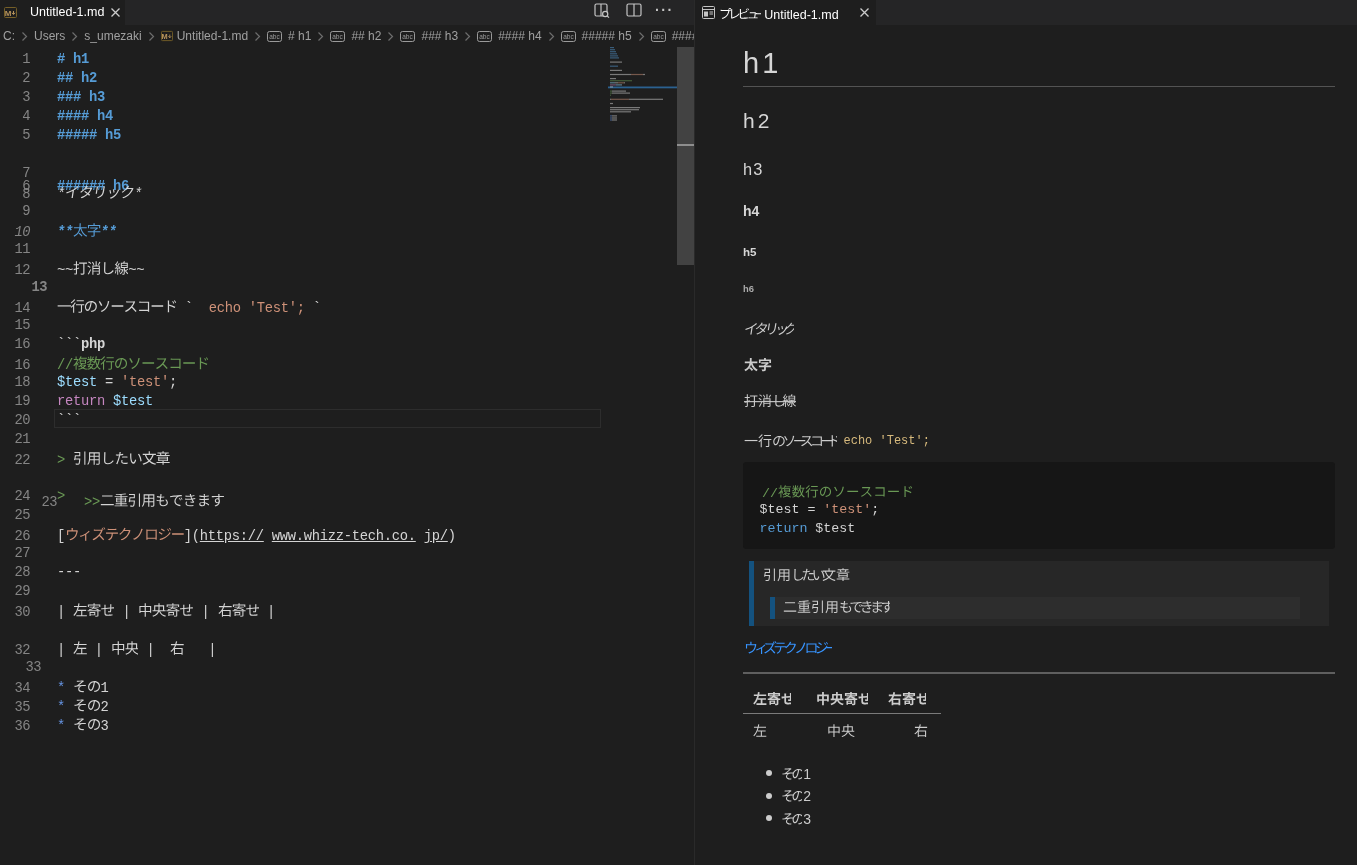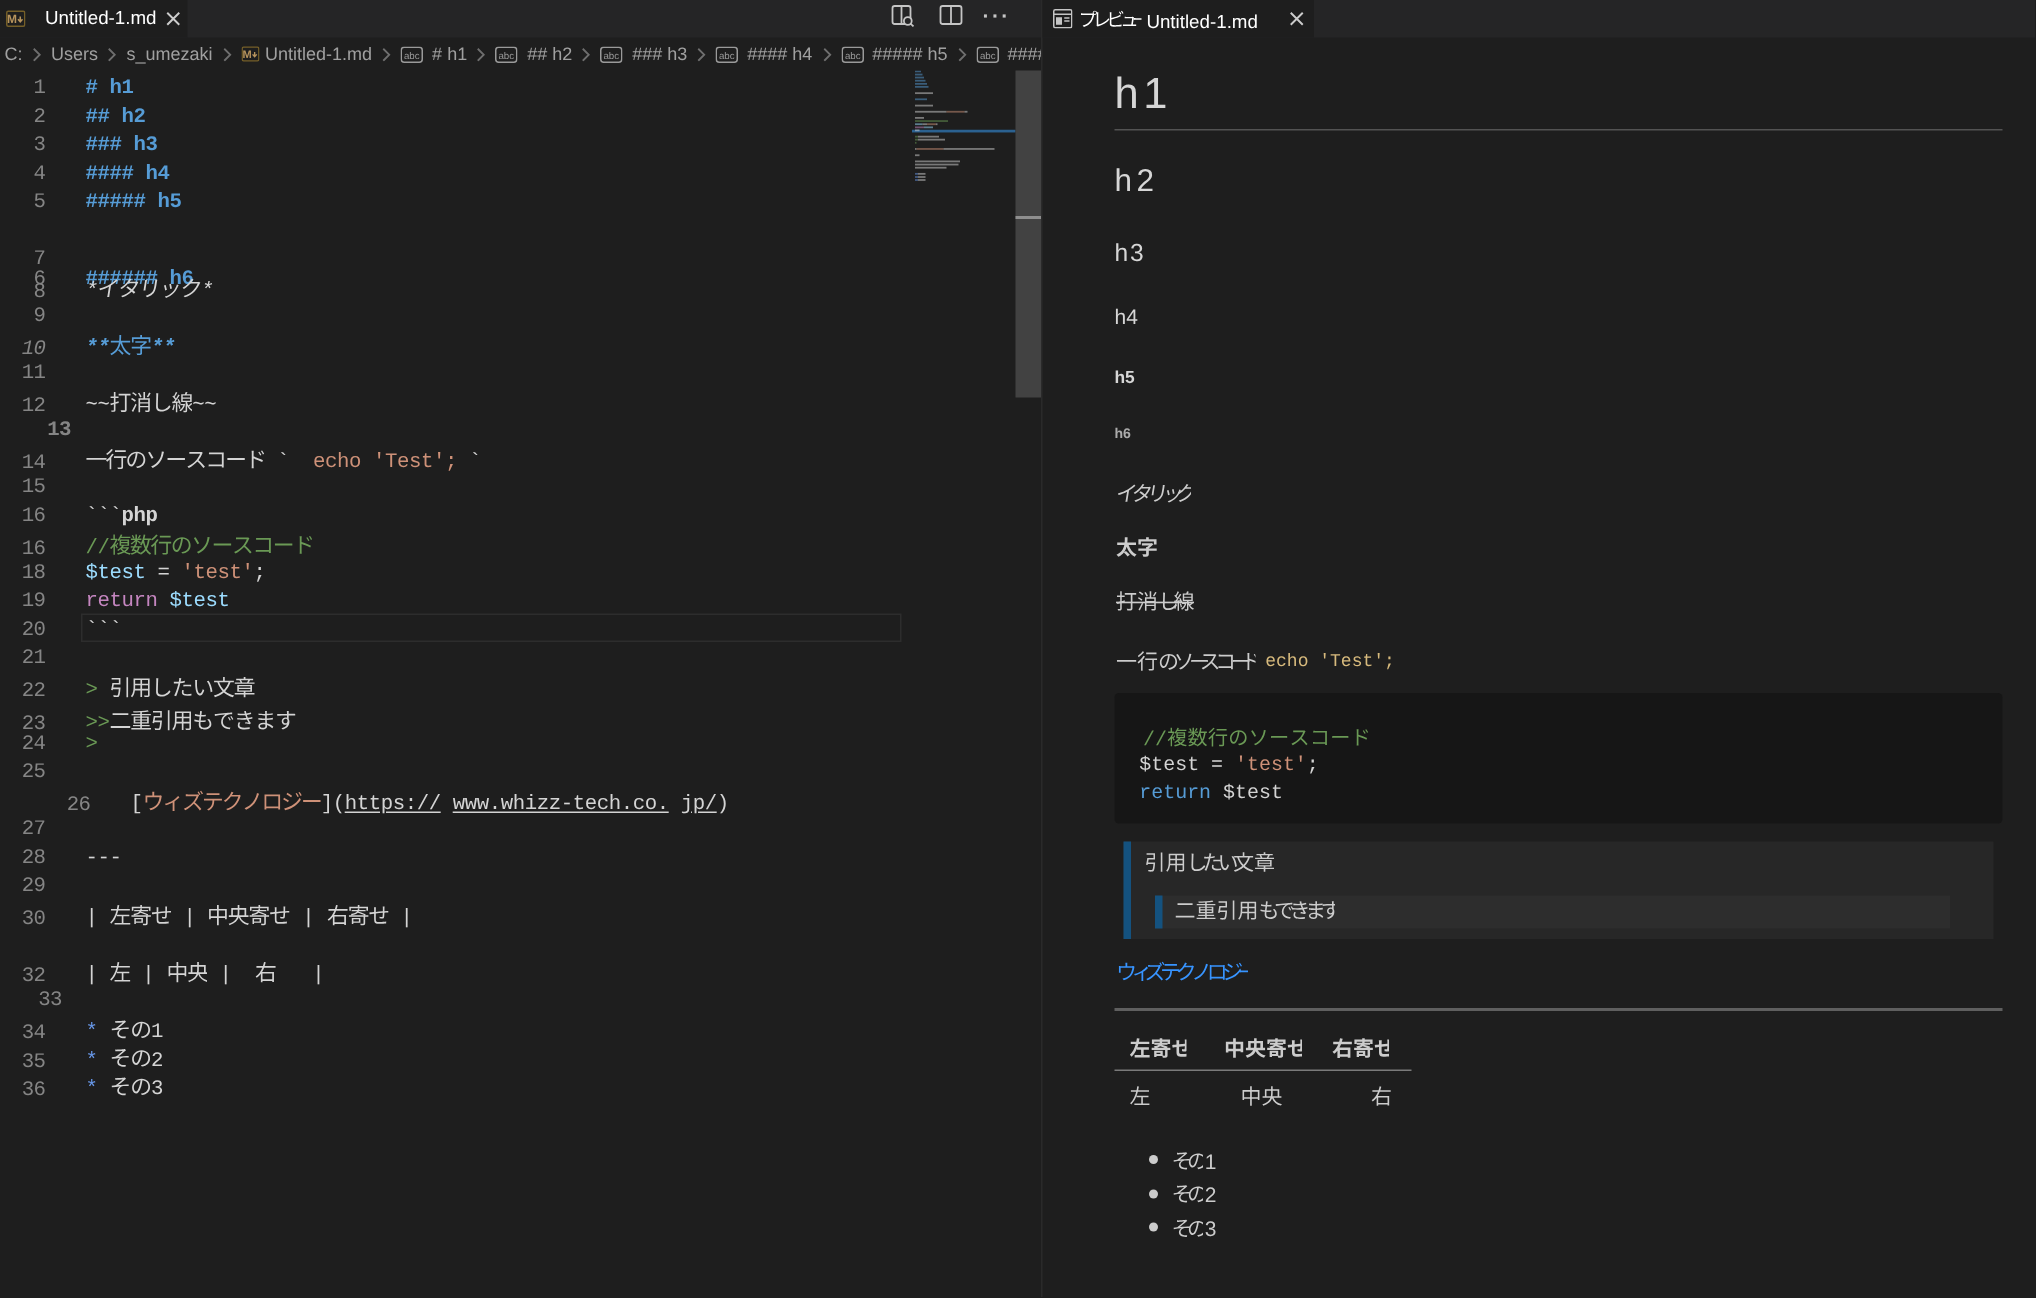--- a/index.html
+++ b/index.html
@@ -137,34 +137,34 @@
     <div class="abs mono" style="left:0.0px;top:430.2px;"><span class="ln">21</span><span style="display:inline-block;width:27px"></span></div>
     <div class="abs mono" style="left:0.0px;top:449.2px;"><span class="ln">22</span><span style="display:inline-block;width:27px"></span><span class="grn">&gt; </span><svg style="vertical-align:-4.38px" width="96.6" height="19.0" viewBox="0 0 96.6 19.0" fill="#d4d4d4">
         <path transform="matrix(0.0146,0,0,-0.0146,0.00,14.60)" d="M774 830V-80H849V830ZM131 568C117 467 93 333 72 250L147 238L157 286H423C408 105 391 28 367 6C356 -3 345 -5 323 -5C299 -5 232 -4 165 2C180 -19 190 -52 192 -76C256 -78 319 -80 351 -77C388 -74 410 -68 432 -45C466 -9 484 85 502 321C503 332 504 356 504 356H171L196 498H499V798H97V728H426V568Z"></path>
         <path transform="matrix(0.0146,0,0,-0.0146,13.80,14.60)" d="M153 770V407C153 266 143 89 32 -36C49 -45 79 -70 90 -85C167 0 201 115 216 227H467V-71H543V227H813V22C813 4 806 -2 786 -3C767 -4 699 -5 629 -2C639 -22 651 -55 655 -74C749 -75 807 -74 841 -62C875 -50 887 -27 887 22V770ZM227 698H467V537H227ZM813 698V537H543V698ZM227 466H467V298H223C226 336 227 373 227 407ZM813 466V298H543V466Z"></path>
         <path transform="matrix(0.0146,0,0,-0.0146,27.60,14.60)" d="M340 779 239 780C245 751 247 715 247 678C247 573 237 320 237 172C237 9 336 -51 480 -51C700 -51 829 75 898 170L841 238C769 134 666 31 483 31C388 31 319 70 319 180C319 329 326 565 331 678C332 711 335 746 340 779Z"></path>
         <path transform="matrix(0.0146,0,0,-0.0146,41.40,14.60)" d="M537 482V408C599 415 660 418 723 418C781 418 840 413 891 406L893 482C839 488 779 491 720 491C656 491 590 487 537 482ZM558 239 483 246C475 204 468 167 468 128C468 29 554 -19 712 -19C785 -19 851 -13 905 -5L908 76C847 63 778 56 713 56C570 56 544 102 544 149C544 175 549 206 558 239ZM221 620C185 620 149 621 101 627L104 549C140 547 176 545 220 545C248 545 279 546 312 548C304 512 295 474 286 441C249 300 178 97 118 -6L206 -36C258 74 326 280 362 422C374 466 385 512 394 556C464 564 537 575 602 590V669C541 653 475 641 410 633L425 707C429 727 437 765 443 787L347 795C349 774 348 740 344 712C341 692 336 660 329 625C290 622 254 620 221 620Z"></path>
         <path transform="matrix(0.0146,0,0,-0.0146,55.20,14.60)" d="M223 698 126 700C132 676 133 634 133 611C133 553 134 431 144 344C171 85 262 -9 357 -9C424 -9 485 49 545 219L482 290C456 190 409 86 358 86C287 86 238 197 222 364C215 447 214 538 215 601C215 627 219 674 223 698ZM744 670 666 643C762 526 822 321 840 140L920 173C905 342 833 554 744 670Z"></path>
         <path transform="matrix(0.0146,0,0,-0.0146,69.00,14.60)" d="M460 840V670H50V597H199C256 437 334 300 438 190C331 102 199 37 39 -9C54 -27 78 -63 87 -81C249 -29 384 41 494 135C606 36 743 -37 910 -80C923 -59 947 -24 965 -7C802 31 666 100 556 192C661 299 741 431 800 597H954V670H537V840ZM498 246C403 343 331 461 281 597H713C661 455 591 339 498 246Z"></path>
         <path transform="matrix(0.0146,0,0,-0.0146,82.80,14.60)" d="M237 297H761V225H237ZM237 420H761V349H237ZM164 475V170H459V104H47V42H459V-79H537V42H949V104H537V170H837V475ZM260 692C281 662 301 621 312 589H49V527H951V589H686C705 618 727 657 747 694L733 697H888V759H537V840H458V759H115V697H283ZM663 697C648 663 625 619 607 589H383L391 591C383 621 361 663 337 697Z"></path>
       </svg></div>
-    <div class="abs mono" style="left:0.0px;top:471px;"><span class="ln">23</span><span style="display:inline-block;width:27px"></span><span class="grn">&gt;&gt;</span><svg style="vertical-align:-4.38px" width="124.2" height="19.0" viewBox="0 0 124.2 19.0" fill="#d4d4d4">
+    <div class="abs mono" style="left:0.0px;top:491px;padding-left:27px;"><span class="ln">23</span><span style="display:inline-block;width:27px"></span><span class="grn">&gt;&gt;</span><svg style="vertical-align:-4.38px" width="124.2" height="19.0" viewBox="0 0 124.2 19.0" fill="#d4d4d4">
         <path transform="matrix(0.0146,0,0,-0.0146,0.00,14.60)" d="M141 697V616H860V697ZM57 104V20H945V104Z"></path>
         <path transform="matrix(0.0146,0,0,-0.0146,13.80,14.60)" d="M159 540V229H459V160H127V100H459V13H52V-48H949V13H534V100H886V160H534V229H848V540H534V601H944V663H534V740C651 749 761 761 847 776L807 834C649 806 366 787 133 781C140 766 148 739 149 722C247 724 354 728 459 734V663H58V601H459V540ZM232 360H459V284H232ZM534 360H772V284H534ZM232 486H459V411H232ZM534 486H772V411H534Z"></path>
         <path transform="matrix(0.0146,0,0,-0.0146,27.60,14.60)" d="M774 830V-80H849V830ZM131 568C117 467 93 333 72 250L147 238L157 286H423C408 105 391 28 367 6C356 -3 345 -5 323 -5C299 -5 232 -4 165 2C180 -19 190 -52 192 -76C256 -78 319 -80 351 -77C388 -74 410 -68 432 -45C466 -9 484 85 502 321C503 332 504 356 504 356H171L196 498H499V798H97V728H426V568Z"></path>
         <path transform="matrix(0.0146,0,0,-0.0146,41.40,14.60)" d="M153 770V407C153 266 143 89 32 -36C49 -45 79 -70 90 -85C167 0 201 115 216 227H467V-71H543V227H813V22C813 4 806 -2 786 -3C767 -4 699 -5 629 -2C639 -22 651 -55 655 -74C749 -75 807 -74 841 -62C875 -50 887 -27 887 22V770ZM227 698H467V537H227ZM813 698V537H543V698ZM227 466H467V298H223C226 336 227 373 227 407ZM813 466V298H543V466Z"></path>
         <path transform="matrix(0.0146,0,0,-0.0146,55.20,14.60)" d="M98 405 94 328C155 309 228 298 303 292C298 245 295 205 295 177C295 13 404 -46 540 -46C738 -46 870 44 870 193C870 279 837 348 768 424L680 406C753 344 789 269 789 202C789 99 692 32 540 32C426 32 372 92 372 189C372 213 374 248 378 288H414C482 288 544 291 610 298L612 374C542 364 472 361 404 361H385L407 542H414C495 542 553 545 617 551L619 626C561 617 493 613 416 613L430 716C433 738 436 759 443 786L353 792C355 773 355 755 352 721L341 616C267 621 185 633 122 653L118 580C181 564 260 551 333 545L311 364C240 370 164 382 98 405Z"></path>
         <path transform="matrix(0.0146,0,0,-0.0146,69.00,14.60)" d="M79 658 88 571C196 594 451 618 558 630C466 575 371 448 371 292C371 69 582 -30 767 -37L796 46C633 52 451 114 451 309C451 428 538 580 680 626C731 641 819 642 876 642V722C809 719 715 713 606 704C422 689 233 670 168 663C149 661 117 659 79 658ZM732 519 681 497C711 456 740 404 763 356L814 380C793 424 755 486 732 519ZM841 561 792 538C823 496 852 447 876 398L928 423C905 467 865 528 841 561Z"></path>
         <path transform="matrix(0.0146,0,0,-0.0146,82.80,14.60)" d="M305 265 227 281C205 237 187 195 188 138C189 10 299 -48 495 -48C580 -48 659 -42 729 -31L732 49C660 34 587 28 494 28C337 28 263 69 263 152C263 196 281 230 305 265ZM502 698 509 673C413 668 299 671 179 685L184 612C309 601 432 599 528 605L555 527L575 475C462 465 310 464 160 480L164 405C318 394 482 396 604 407C626 358 652 309 682 263C650 267 585 274 532 280L525 219C594 211 688 202 744 187L785 248C771 262 759 275 748 291C722 329 699 372 678 415C748 425 811 438 859 451L847 526C800 511 730 493 647 483L624 543L602 612C671 621 742 636 799 652L788 724C724 703 654 688 583 679C572 719 563 760 559 798L474 787C484 759 494 728 502 698Z"></path>
         <path transform="matrix(0.0146,0,0,-0.0146,96.60,14.60)" d="M500 178 501 111C501 42 452 24 395 24C296 24 256 59 256 105C256 151 308 188 403 188C436 188 469 185 500 178ZM185 473 186 398C258 390 368 384 436 384H493L497 248C470 252 442 254 413 254C269 254 182 192 182 101C182 5 260 -46 404 -46C534 -46 580 24 580 94L578 156C678 120 761 59 820 5L866 76C809 123 707 196 574 232L567 386C662 389 750 397 844 409L845 484C754 470 663 461 566 457V469V597C662 602 757 611 836 620L837 693C747 679 656 670 566 666L567 727C568 756 570 776 573 794H488C490 780 492 751 492 734V663H446C379 663 255 673 190 685L191 611C254 604 377 594 447 594H491V469V454H437C371 454 257 461 185 473Z"></path>
         <path transform="matrix(0.0146,0,0,-0.0146,110.40,14.60)" d="M568 372C577 278 538 231 480 231C424 231 378 268 378 330C378 395 427 436 479 436C519 436 552 417 568 372ZM96 653 98 576C223 585 393 592 545 593L546 492C526 499 504 503 479 503C384 503 303 428 303 329C303 220 383 162 467 162C501 162 530 171 554 189C514 98 422 42 289 12L356 -54C589 16 655 166 655 301C655 351 644 395 623 429L621 594H635C781 594 872 592 928 589L929 663C881 663 758 664 636 664H621L622 729C623 742 625 781 627 792H536C537 784 541 755 542 729L544 663C395 661 207 655 96 653Z"></path>
       </svg></div>
     <div class="abs mono" style="left:0.0px;top:487.2px;"><span class="ln">24</span><span style="display:inline-block;width:27px"></span><span class="grn">&gt;</span></div>
     <div class="abs mono" style="left:0.0px;top:506.2px;"><span class="ln">25</span><span style="display:inline-block;width:27px"></span></div>
-    <div class="abs mono" style="left:0.0px;top:525.2px;padding-left:30px;"><span class="ln">26</span><span style="display:inline-block;width:27px"></span><span class="w">[</span><svg style="vertical-align:-4.38px" width="118.8" height="19.0" viewBox="0 0 118.8 19.0" fill="#ce9178">
+    <div class="abs mono" style="left:0.0px;top:525.2px;"><span class="ln">26</span><span style="display:inline-block;width:27px"></span><span class="w">[</span><svg style="vertical-align:-4.38px" width="118.8" height="19.0" viewBox="0 0 118.8 19.0" fill="#ce9178">
         <path transform="matrix(0.0146,0,0,-0.0146,0.00,14.60)" d="M882 607 828 641C815 636 796 633 759 633H535V726C535 747 536 770 541 801H445C449 770 450 747 450 726V633H229C194 633 165 634 136 637C139 615 139 581 139 560C139 525 139 416 139 384C139 365 138 338 136 320H223C220 336 219 362 219 380C219 410 219 517 219 559H778C769 473 737 352 683 267C622 172 512 98 412 66C380 54 342 43 308 38L373 -37C556 13 694 115 769 246C825 342 854 467 867 547C871 566 877 592 882 607Z"></path>
         <path transform="matrix(0.0146,0,0,-0.0146,13.20,14.60)" d="M122 258 160 184C273 219 389 271 473 316V10C473 -21 471 -62 469 -78H561C557 -62 556 -21 556 10V366C647 425 732 498 782 553L720 613C669 549 577 467 482 409C401 359 254 289 122 258Z"></path>
         <path transform="matrix(0.0146,0,0,-0.0146,26.40,14.60)" d="M757 814 704 791C731 752 764 693 784 653L838 677C819 716 782 777 757 814ZM870 849 818 826C845 789 878 732 900 689L954 713C935 750 897 812 870 849ZM780 651 729 690C713 685 687 682 654 682C617 682 308 682 268 682C238 682 181 686 167 688V598C178 599 233 603 268 603C303 603 622 603 658 603C633 520 560 401 492 324C389 209 241 90 80 27L144 -40C292 28 427 137 534 253C636 161 742 44 809 -45L879 16C814 94 692 224 587 314C658 404 721 521 755 608C761 621 774 643 780 651Z"></path>
         <path transform="matrix(0.0146,0,0,-0.0146,39.60,14.60)" d="M215 740V657C240 659 273 660 306 660C363 660 655 660 710 660C739 660 774 659 803 657V740C774 736 738 734 710 734C655 734 363 734 305 734C273 734 243 737 215 740ZM95 489V406C123 408 152 408 182 408H482C479 314 468 230 424 160C385 97 313 39 235 7L309 -48C394 -4 470 68 506 135C546 209 562 300 565 408H837C861 408 893 407 915 406V489C891 485 858 484 837 484C784 484 240 484 182 484C151 484 123 486 95 489Z"></path>
         <path transform="matrix(0.0146,0,0,-0.0146,52.80,14.60)" d="M537 777 444 807C438 781 423 745 413 728C370 638 271 493 99 390L168 338C277 411 361 500 421 584H760C739 493 678 364 600 272C509 166 384 75 201 21L273 -44C461 25 580 117 671 228C760 336 822 471 849 572C854 588 864 611 872 625L805 666C789 659 767 656 740 656H468L492 698C502 717 520 751 537 777Z"></path>
         <path transform="matrix(0.0146,0,0,-0.0146,66.00,14.60)" d="M802 719 707 745C678 601 611 437 518 321C427 208 289 108 140 56L210 -17C353 42 496 153 587 268C671 376 731 523 770 632C778 657 790 693 802 719Z"></path>
         <path transform="matrix(0.0146,0,0,-0.0146,79.20,14.60)" d="M146 685C148 661 148 630 148 607C148 569 148 156 148 115C148 80 146 6 145 -7H231L229 51H775L774 -7H860C859 4 858 82 858 114C858 152 858 561 858 607C858 632 858 660 860 685C830 683 794 683 772 683C723 683 289 683 235 683C212 683 185 684 146 685ZM229 129V604H776V129Z"></path>
         <path transform="matrix(0.0146,0,0,-0.0146,92.40,14.60)" d="M716 746 661 723C694 677 727 617 752 565L809 591C786 638 741 710 716 746ZM847 794 791 770C825 725 859 668 886 615L943 641C918 687 874 759 847 794ZM289 761 244 694C302 660 411 588 459 551L506 620C463 651 348 728 289 761ZM139 46 185 -35C278 -16 416 30 516 89C676 183 814 312 901 446L853 529C772 388 640 257 474 162C373 105 248 65 139 46ZM138 536 93 468C154 437 262 367 312 331L357 401C314 432 197 504 138 536Z"></path>
         <path transform="matrix(0.0146,0,0,-0.0146,105.60,14.60)" d="M102 433V335C133 338 186 340 241 340C316 340 715 340 790 340C835 340 877 336 897 335V433C875 431 839 428 789 428C715 428 315 428 241 428C185 428 132 431 102 433Z"></path>
       </svg><span class="w">](</span><span class="w"><span style="text-decoration:underline">https://</span> <span style="text-decoration:underline">www.whizz-tech.co.</span> <span style="text-decoration:underline">jp/</span></span><span class="w">)</span></div>
@@ -268,21 +268,21 @@
         <path transform="matrix(0.0125,0,0,-0.0125,35.50,12.50)" d="M102 433V335C133 338 186 340 241 340C316 340 715 340 790 340C835 340 877 336 897 335V433C875 431 839 428 789 428C715 428 315 428 241 428C185 428 132 431 102 433Z"></path>
       </svg><span style="font-size:12.5px;color:#ffffff"> Untitled-1.md</span></div>
     <svg class="abs" style="left:859px;top:7px" width="11" height="11" viewBox="0 0 11 11">
       <path d="M1.5 1.5l8 8M9.5 1.5l-8 8" stroke="#cccccc" stroke-width="1.3"></path>
     </svg>
     <div class="abs " style="left:743.0px;top:47.2px;font-size:29px;color:#d6d6d6;letter-spacing:3px">h1</div>
     <div class="abs" style="left:743.0px;top:85.5px;width:592.0px;height:1.0px;background:#535353;"></div>
     <div class="abs " style="left:743.0px;top:108.8px;font-size:21px;color:#d6d6d6;letter-spacing:3px">h2</div>
     <div class="abs" style="left:743.0px;top:139.5px;width:0.0px;height:0.0px;background:transparent;"></div>
     <div class="abs " style="left:743.0px;top:160.2px;font-size:16.4px;color:#d6d6d6;letter-spacing:1.2px">h3</div>
-    <div class="abs " style="left:743.0px;top:202.5px;font-size:14px;color:#d6d6d6;font-weight:normal">h4</div>
+    <div class="abs " style="left:743.0px;top:202.5px;font-size:14px;color:#d6d6d6;font-weight:bold">h4</div>
     <div class="abs " style="left:743.0px;top:245.0px;font-size:11.6px;color:#d6d6d6;font-weight:bold">h5</div>
     <div class="abs " style="left:743.0px;top:282.5px;font-size:9.4px;color:#ababab;font-weight:bold">h6</div>
     <div class="abs " style="left:743.5px;top:320.2px;"><svg style="vertical-align:-4.20px" width="50.1" height="18.2" viewBox="0 0 50.1 18.2" fill="#cccccc">
         <g transform="translate(1.50,0) skewX(-9)">
           <path transform="matrix(0.0140,0,0,-0.0140,0.00,14.00)" d="M86 361 126 283C265 326 402 386 507 446V76C507 38 504 -12 501 -31H599C595 -11 593 38 593 76V498C695 566 787 642 863 721L796 783C727 700 627 613 523 548C412 478 259 408 86 361Z"></path>
           <path transform="matrix(0.0140,0,0,-0.0140,10.36,14.00)" d="M536 785 445 814C439 788 423 753 413 735C366 644 264 494 92 387L159 335C271 412 360 510 424 600H762C742 518 691 410 626 323C556 372 481 420 415 458L361 403C425 363 501 311 573 259C483 162 355 70 186 18L258 -44C427 19 550 111 639 210C680 177 718 146 748 119L807 188C775 214 735 245 693 276C769 378 823 495 849 587C855 603 864 627 873 641L807 681C790 674 768 671 741 671H470L491 707C501 725 519 759 536 785Z"></path>
           <path transform="matrix(0.0140,0,0,-0.0140,20.72,14.00)" d="M776 759H682C685 734 687 706 687 672C687 637 687 552 687 514C687 325 675 244 604 161C542 91 457 51 365 28L430 -41C503 -16 603 27 668 105C740 191 773 270 773 510C773 548 773 632 773 672C773 706 774 734 776 759ZM312 751H221C223 732 225 697 225 679C225 649 225 388 225 346C225 316 222 284 220 269H312C310 287 308 320 308 345C308 387 308 649 308 679C308 703 310 732 312 751Z"></path>
           <path transform="matrix(0.0140,0,0,-0.0140,31.08,14.00)" d="M483 576 410 551C430 506 477 379 488 334L562 360C549 404 500 536 483 576ZM845 520 759 547C744 419 692 292 621 205C539 102 412 26 296 -8L362 -75C474 -32 596 45 688 163C760 253 803 360 830 470C834 483 838 499 845 520ZM251 526 177 497C196 462 251 324 266 272L342 300C323 352 271 483 251 526Z"></path>
           <path transform="matrix(0.0140,0,0,-0.0140,39.76,14.00)" d="M537 777 444 807C438 781 423 745 413 728C370 638 271 493 99 390L168 338C277 411 361 500 421 584H760C739 493 678 364 600 272C509 166 384 75 201 21L273 -44C461 25 580 117 671 228C760 336 822 471 849 572C854 588 864 611 872 625L805 666C789 659 767 656 740 656H468L492 698C502 717 520 751 537 777Z"></path>
         </g>

